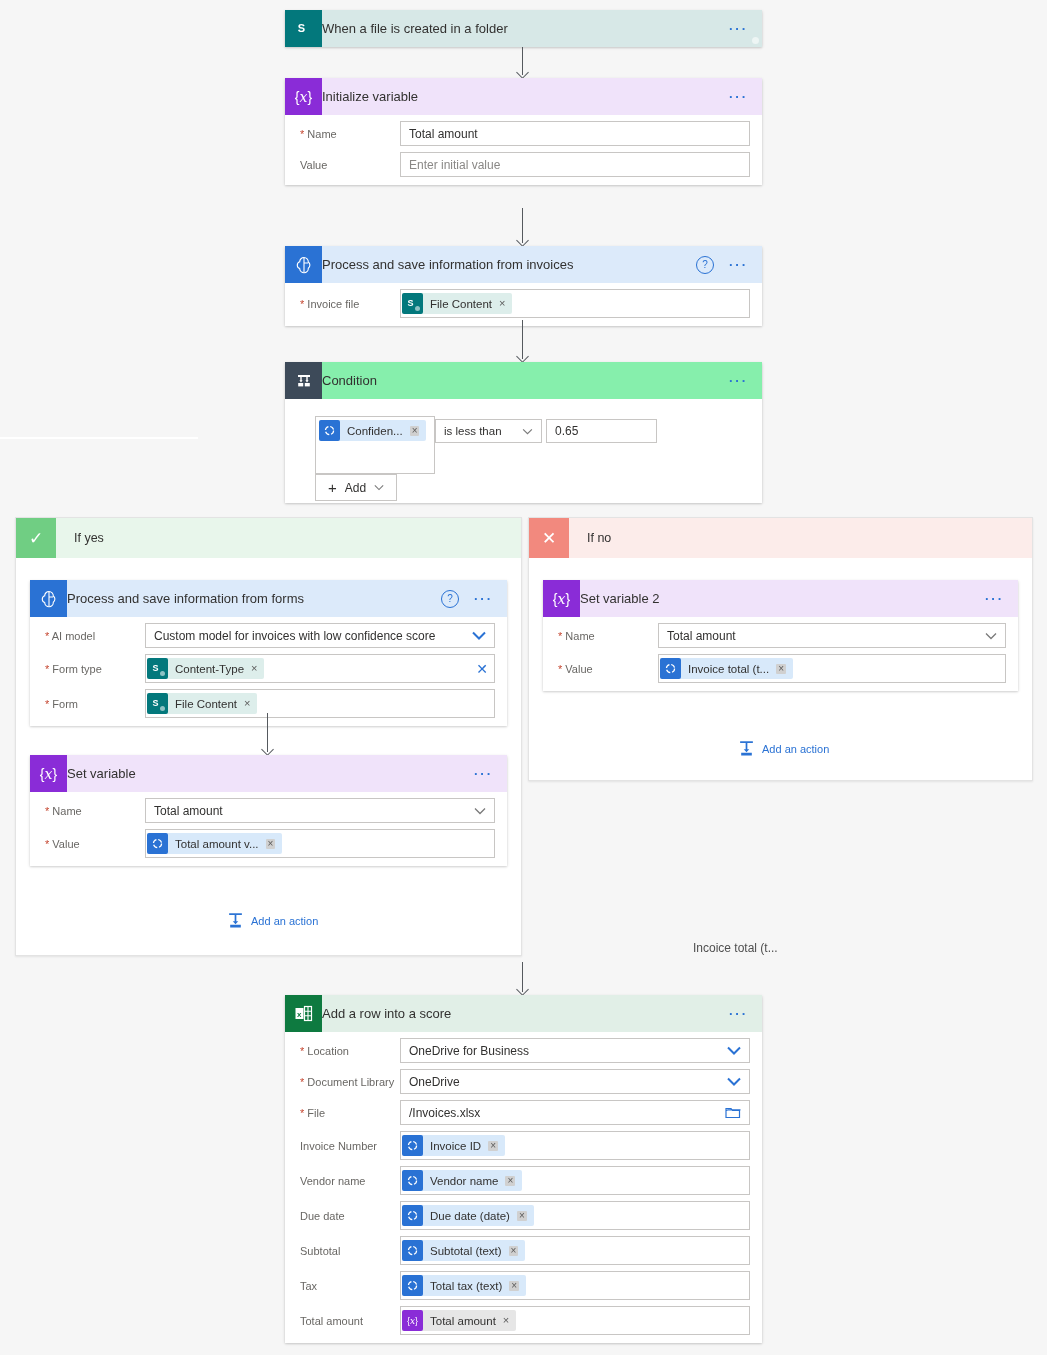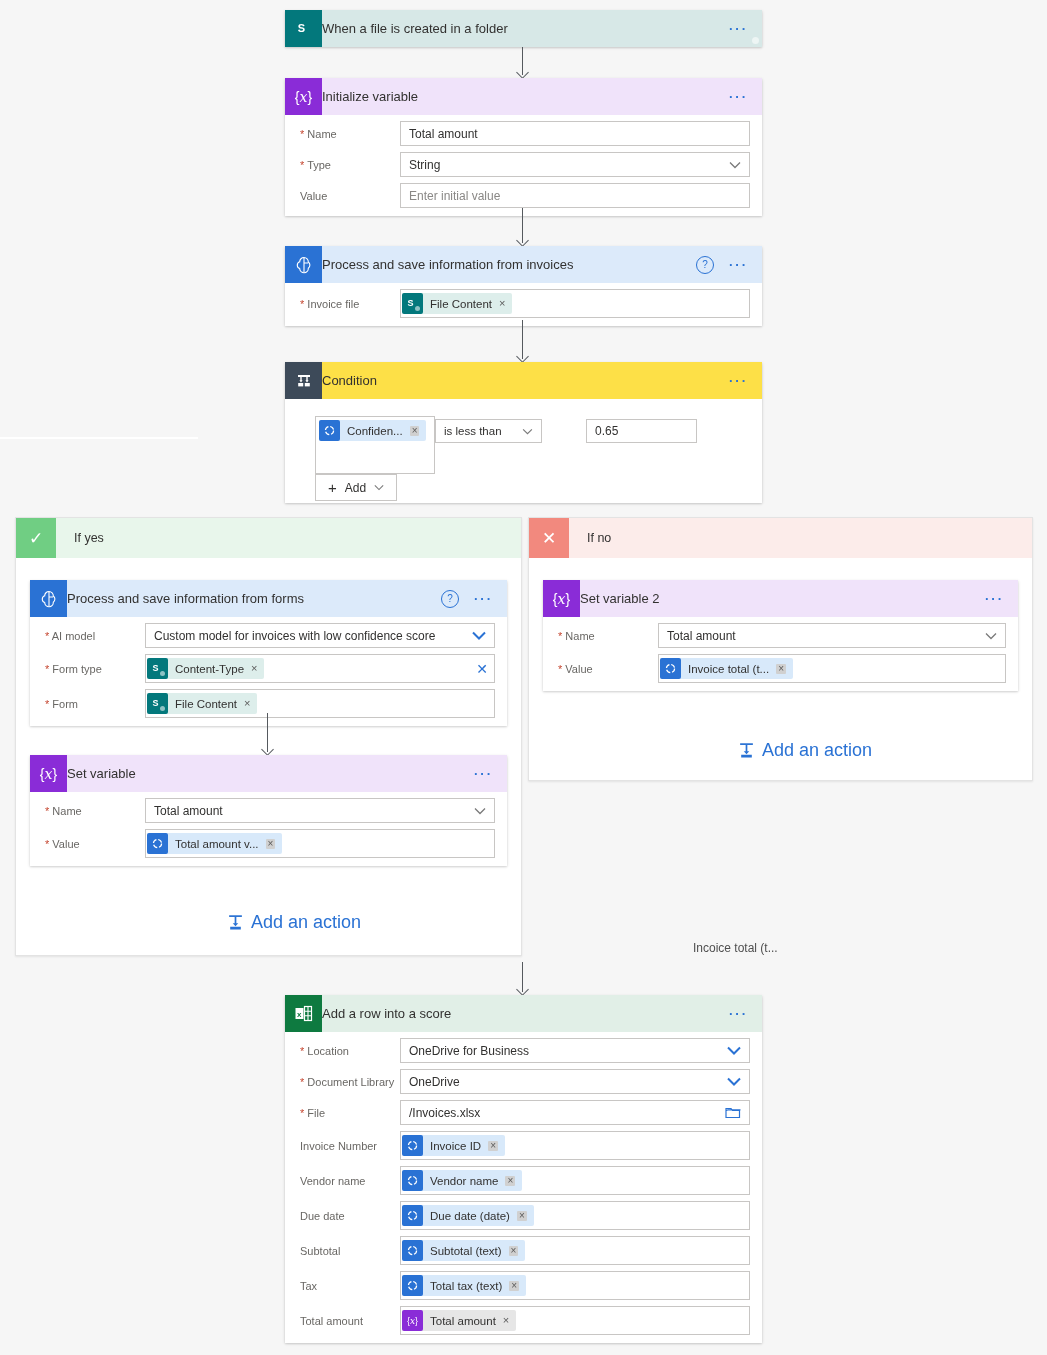--- a/index.html
+++ b/index.html
@@ -53,21 +53,21 @@
   .branch-lbl{font-size:12.5px;color:#323130;padding-left:18px;}
 
   
   .arrow{position:absolute;width:13px;}
   .arrow .line{position:absolute;left:5.7px;top:0;width:1.6px;background:#55595e;height:calc(100% - 3px);}
   .arrow .head{position:absolute;bottom:1px;left:2px;width:8px;height:8px;
                border-left:1.6px solid #55595e;border-bottom:1.6px solid #55595e;transform:rotate(-45deg);}
 
   
   .add-action{position:absolute;display:flex;align-items:center;gap:7px;cursor:pointer;}
-  .add-action span{color:#2a72d4;font-size:18px;}
+  .add-action span{color:#2a72d4;font-size:11px;}
 
   .addbtn{display:inline-flex;align-items:center;gap:8px;border:1px solid #c8c6c4;background:#fff;
           height:25px;padding:0 12px;font-size:12px;color:#323130;cursor:pointer;}
   .floating-text{position:absolute;font-size:12px;color:#4f4f4f;}
   .artifact{position:absolute;background:#fff;}
 </style>
 </head>
 <body>
 
 <div class="canvas">
@@ -103,31 +103,20 @@
         </div>
     </div>
     <div class="rows">
       <div class="row">
         <div class="lbl req">Name</div>
         <div class="inp">
             <span>Total amount</span>
           </div>
       </div>
       <div class="row">
-        <div class="lbl req">Type</div>
-        <div class="inp">
-          <span>String</span>
-          <span class="chev">
-            <svg width="12" height="8" viewBox="0 0 12 8">
-                <path d="M1 1.5 L6 6.5 L11 1.5" fill="none" stroke="#7a7a7a" stroke-width="1.3"></path>
-              </svg>
-          </span>
-        </div>
-      </div>
-      <div class="row">
         <div class="lbl">Value</div>
         <div class="inp">
             <span class="ph">Enter initial value</span>
           </div>
       </div>
     </div>
   </div>
 
   <div class="arrow" style="left:516px;top:208px;height:38px;">
       <div class="line"></div>
@@ -163,21 +152,21 @@
       </div>
     </div>
   </div>
 
   <div class="arrow" style="left:516px;top:320px;height:42px;">
       <div class="line"></div>
       <div class="head"></div>
     </div>
 
   <div class="card" style="left:285px;top:362px;width:477px;height:141px;">
-    <div class="hdr" style="background:#fde047;">
+    <div class="hdr" style="background:#86efac;">
       <div class="hdr-ic" style="background:#3d4a59;">
         <svg width="18" height="18" viewBox="0 0 18 18">
           <rect x="3" y="3" width="12" height="2" fill="#fff"></rect>
           <path d="M6 5 v4 M12 5 v4" stroke="#fff" stroke-width="1.4"></path>
           <path d="M4.4 8.2 L6 10.4 L7.6 8.2 Z M10.4 8.2 L12 10.4 L13.6 8.2 Z" fill="#fff"></path>
           <rect x="3.2" y="11" width="5" height="3.4" fill="#fff"></rect>
           <rect x="9.8" y="11" width="5" height="3.4" fill="#fff"></rect>
         </svg>
       </div>
       <div class="hdr-title">Condition</div>
@@ -198,21 +187,21 @@
         </span>
       </div>
       <div class="inp" style="position:absolute;left:150px;top:20px;width:89px;height:22px;font-size:11.5px;">
         <span>is less than</span>
         <span class="chev">
           <svg width="11" height="7" viewBox="0 0 12 8">
               <path d="M1 1.5 L6 6.5 L11 1.5" fill="none" stroke="#7a7a7a" stroke-width="1.3"></path>
             </svg>
         </span>
       </div>
-      <div class="inp" style="position:absolute;left:261px;top:20px;width:93px;height:22px;margin-left:40px;">
+      <div class="inp" style="position:absolute;left:261px;top:20px;width:93px;height:22px;">
         <span>0.65</span>
       </div>
       <div class="addbtn" style="position:absolute;left:30px;top:75px;">
         <span style="font-size:15px;color:#323130;">+</span>
         <span>Add</span>
         <svg width="10" height="7" viewBox="0 0 12 8">
             <path d="M1 1.5 L6 6.5 L11 1.5" fill="none" stroke="#7a7a7a" stroke-width="1.3"></path>
           </svg>
       </div>
     </div>

